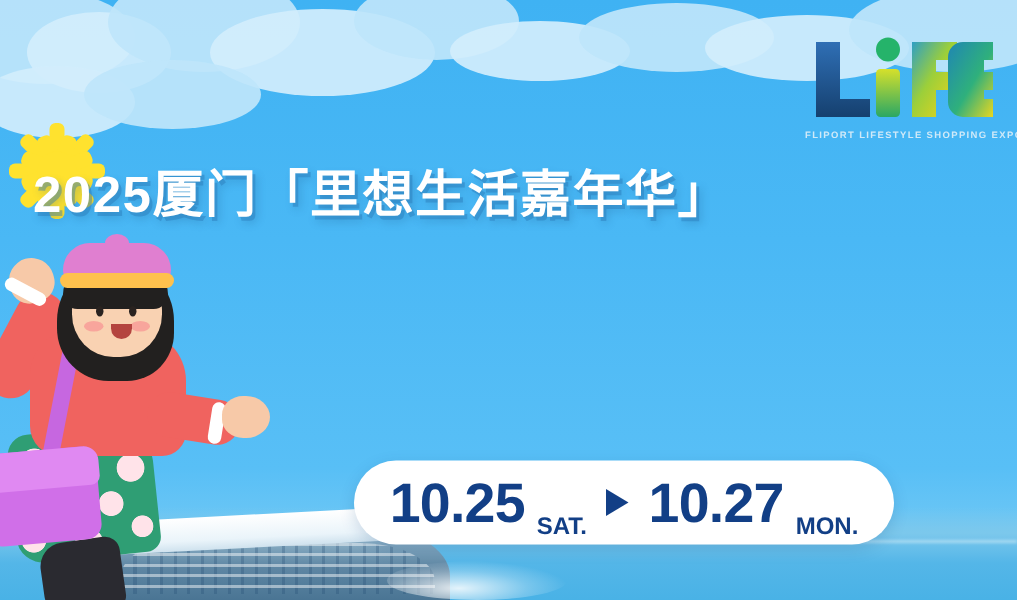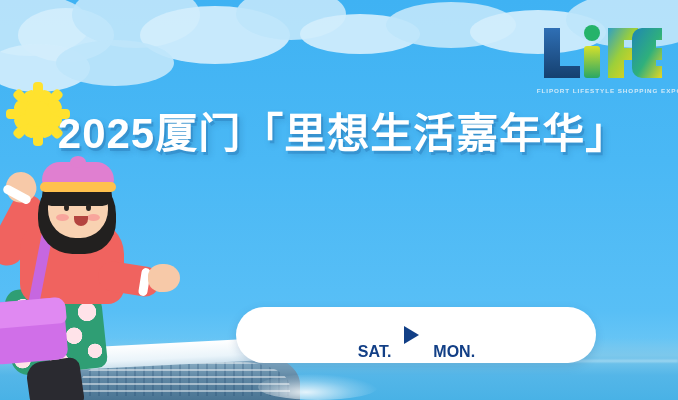--- a/index.html
+++ b/index.html
@@ -125,22 +125,22 @@
     color: #ffffff;
     font-weight: 900;
     line-height: 1.06;
     letter-spacing: 1px;
     text-shadow:
        2px 3px 0 rgba(40,120,180,0.42),
        3px 4px 6px rgba(30,95,150,0.30);
     white-space: nowrap;
   }
   .line-1 {
-    font-size: 42px;
-    text-align: center;
+    font-size: 34px;
+    text-align: left;
     padding-left: 22px;
     margin-bottom: 4px;
   }
   .line-2 {
     font-size: 39px;
     padding-right: 6px;
     margin-bottom: 3px;
   }
   .line-3 {
     font-size: 39px;
@@ -448,19 +448,21 @@
       <div class="ch ch-eye-r"></div>
       <div class="ch ch-blush-l"></div>
       <div class="ch ch-blush-r"></div>
       <div class="ch ch-mouth"></div>
       <div class="ch ch-hat"></div>
       <div class="ch ch-hat-band"></div>
       <div class="ch ch-hat-top"></div>
     </div>
 
     <div class="date-pill">
+      <span class="date-num">10.25</span>
       <span class="date-dow">SAT.</span>
       <span class="date-arrow"></span>
+      <span class="date-num">10.27</span>
       <span class="date-dow">MON.</span>
     </div>
 
   </div>
 </div>
 
 </body></html>

